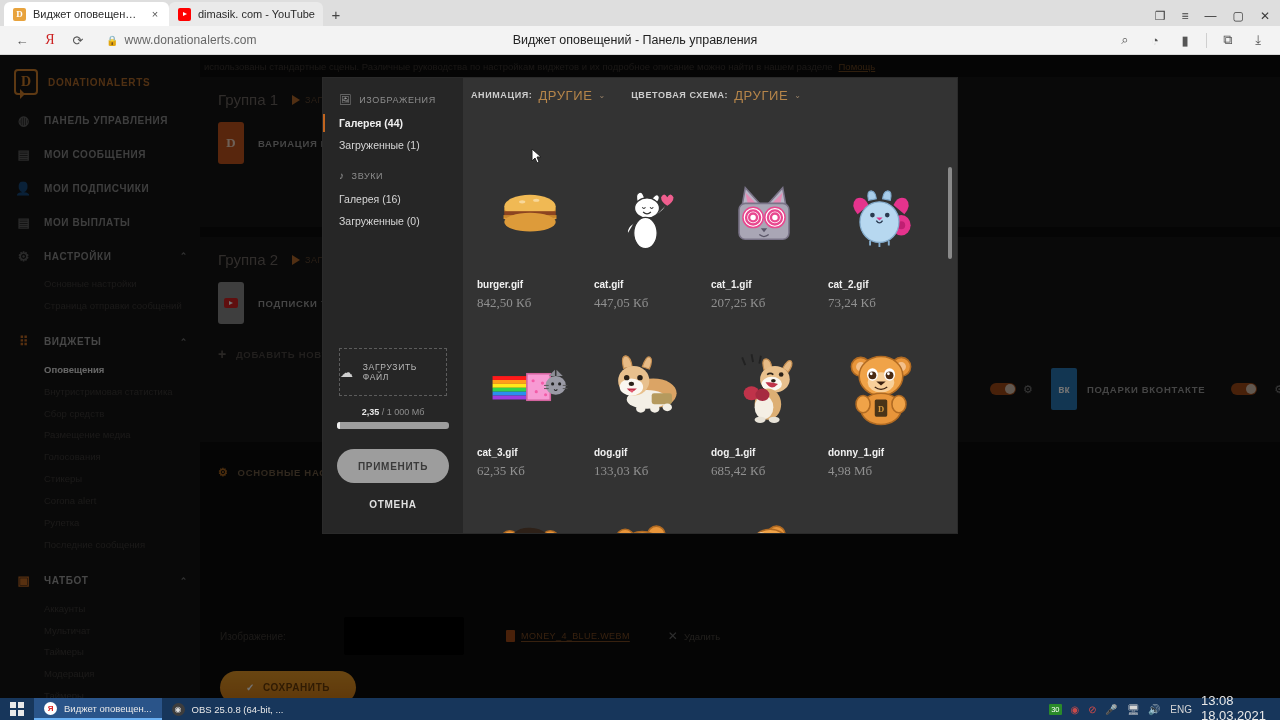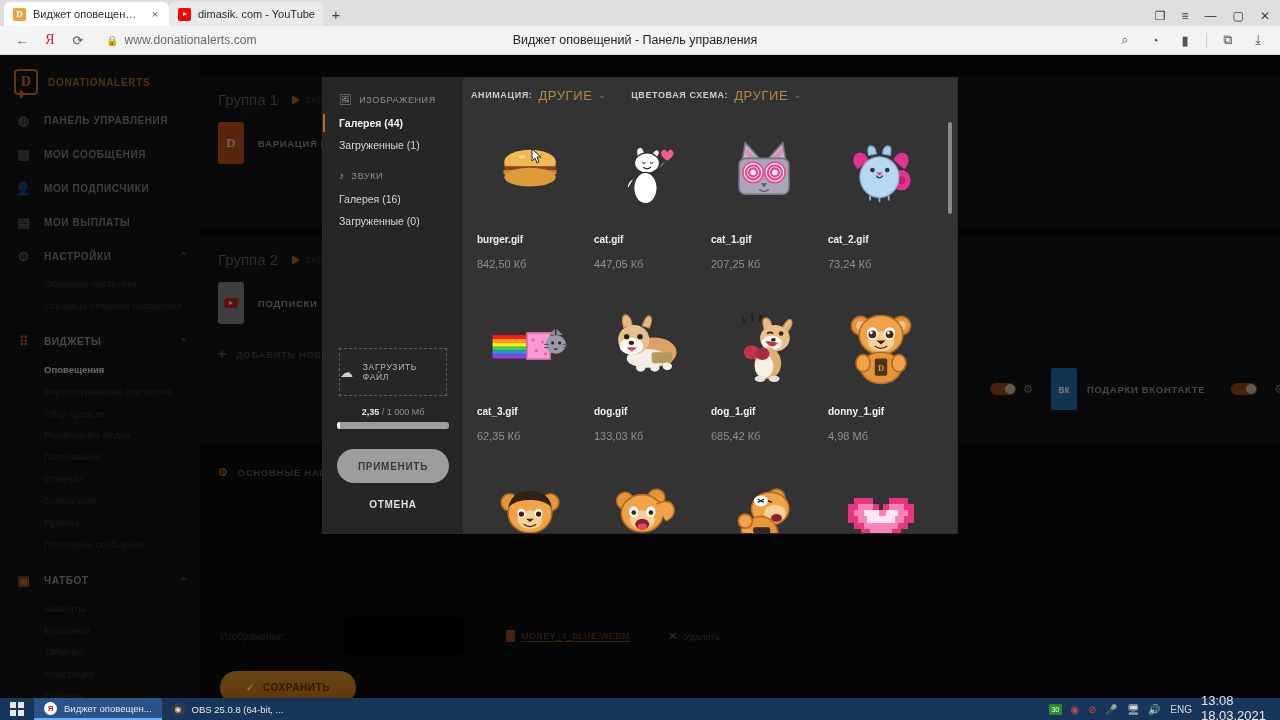--- a/index.html
+++ b/index.html
@@ -230,38 +230,38 @@
     margin:20px 14px 0 14px; height:34px; border-radius:18px; background:#9d9d9d;
     color:#3a3a3a; font-size:10px; font-weight:bold; letter-spacing:.7px;
     display:flex; align-items:center; justify-content:center; border:none;
   }
   .btn-cancel {
     margin:8px 14px 16px 14px; height:26px; background:transparent; border:none;
     color:#e0e0e0; font-size:10px; font-weight:bold; letter-spacing:.7px;
     display:flex; align-items:center; justify-content:center;
   }
 
-  .modal-right { flex:1; display:flex; flex-direction:column; position:relative; background:#333; }
+  .modal-right { flex:1; display:flex; flex-direction:column; position:relative; background:#333;gap:45px; }
   .modal-head {
     height:34px; display:flex; align-items:center; gap:26px; padding:0 0 0 8px; flex:none;
   }
   .head-group { display:flex; align-items:center; gap:6px; }
   .head-label { color:#cdcdcd; font-size:9px; letter-spacing:.6px; font-weight:bold; }
   .head-value { color:#b5854a; font-size:13px; letter-spacing:.6px; font-weight:normal; }
   .head-caret { color:#9a8368; font-size:8px; }
 
   .gallery {
     flex:1; overflow:hidden; position:relative;
     padding:4px 18px 0 8px;
   }
   .grid { display:grid; grid-template-columns:repeat(4,1fr); gap:0px 0px; }
   .cell { padding:4px 6px 18px 6px; }
   .thumb-wrap { height:108px; display:flex; align-items:center; justify-content:center; }
   .cell .fname { color:#f0f0f0; font-size:10px; font-weight:bold; margin-top:6px; }
-  .cell .fsize { color:#909090; font-size:11px; margin-top:13px; }
+  .cell .fsize { color:#909090; font-size:13px; margin-top:5px;font-family:Liberation Serif, serif; }
 
   .scrollbar {
     position:absolute; right:5px; top:10px; width:4px; height:400px;
     background:transparent;
   }
   .scrollbar .thumbbar { position:absolute; top:0; width:4px; height:92px;
      border-radius:2px; background:#8a8a8a; }
 
   
   .art { width:78px; height:78px; position:relative; }
@@ -332,20 +332,24 @@
       <div class="tb-icon">◔</div>
       <div class="tb-icon">▮</div>
       <div class="tb-sep"></div>
       <div class="tb-icon">⧉</div>
       <div class="tb-icon">⤓</div>
     </div>
   </div>
 
   <div class="page">
 
+    <div class="notice-bar">
+      <span>использованы стандартные сцены. Различные руководства по настройкам виджетов и их подробное описание можно найти в нашем разделе</span>
+      <span class="notice-link">Помощь</span>
+    </div>
 
     <div class="sidebar">
       <div class="brand">
         <span class="brand-logo">D</span>
         <span class="brand-name">DONATIONALERTS</span>
       </div>
 
       <div class="nav-item">
         <span class="ic">◍</span>
         <span>ПАНЕЛЬ УПРАВЛЕНИЯ</span>

